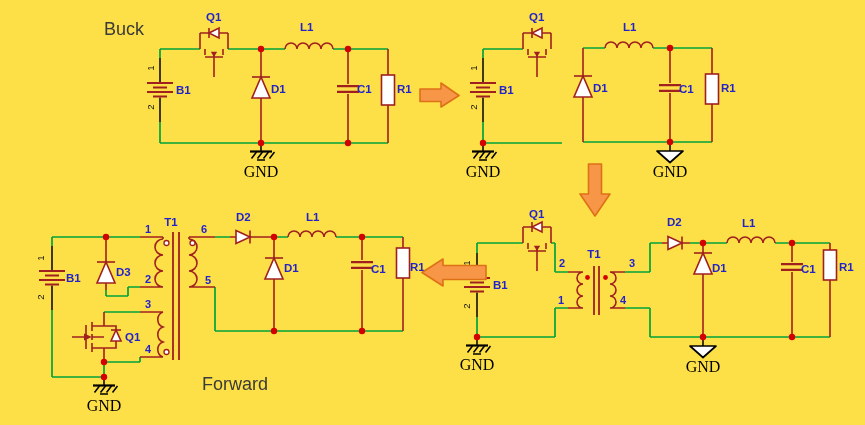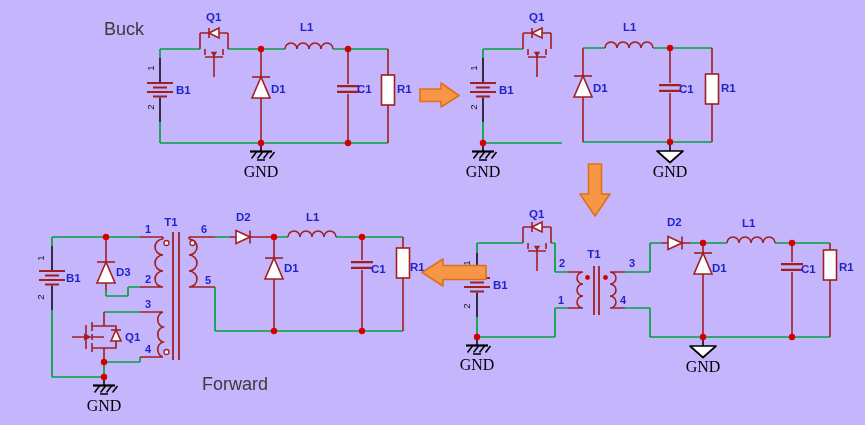--- a/index.html
+++ b/index.html
@@ -1,16 +1,16 @@
 <!DOCTYPE html>
 <html><head>
 <meta charset="utf-8">
 <style>
   html,body{margin:0;padding:0;background:#fff;}
-  #stage{position:relative;width:865px;height:425px;background:#c4b5fd;overflow:hidden;
+  #stage{position:relative;width:865px;height:425px;background:#fde047;overflow:hidden;
          font-family:"Liberation Sans",sans-serif;}
   svg{position:absolute;left:0;top:0;}
   
   .gw{stroke:#00A33C;stroke-width:1.7;fill:none;}
   .rd{stroke:#A02020;stroke-width:1.6;fill:none;}
   .rdt{stroke:#A02020;stroke-width:2.2;fill:none;}
   .rdf{fill:#A02020;stroke:none;}
   .core{stroke:#A02020;stroke-width:1.8;fill:none;}
   .dio{fill:#ffffff;stroke:#A02020;stroke-width:1.6;stroke-linejoin:miter;}
   .res{fill:#ffffff;stroke:#A02020;stroke-width:1.6;}

